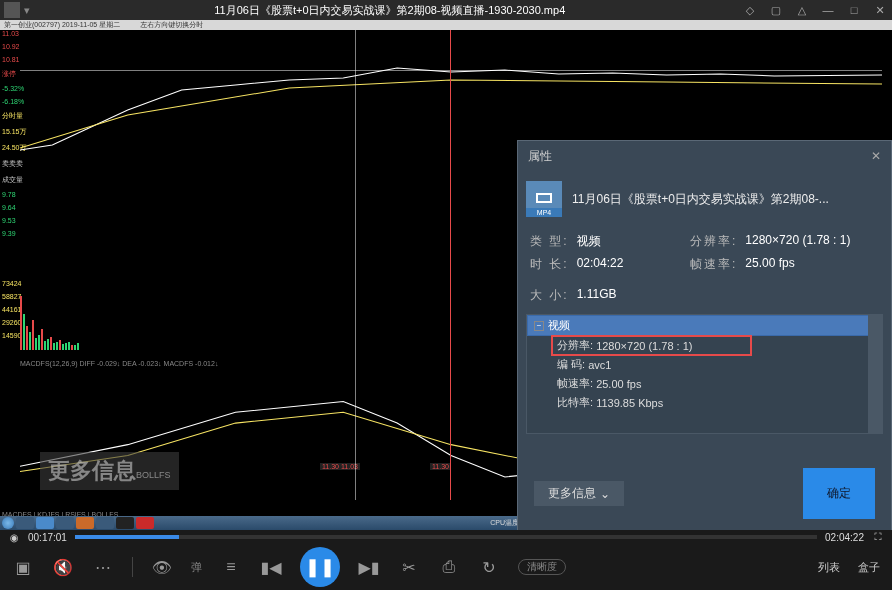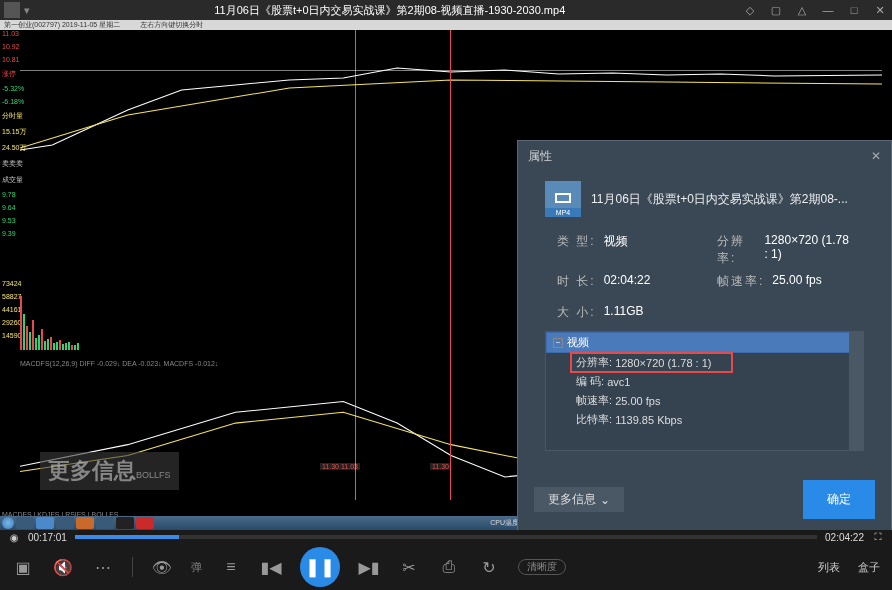--- a/index.html
+++ b/index.html
@@ -33,42 +33,42 @@
 .vol-bars{position:absolute;bottom:0;left:20px;right:10px;height:60px;display:flex;align-items:flex-end;gap:1px}
 .vb{width:2px;background:#2ed573}
 .vb.r{background:#e74a4a}
 .macd-curve{position:absolute;top:20px;left:20px;right:10px;height:100px}
 .crosshair-v{position:absolute;top:10px;left:355px;width:1px;height:470px;background:#fff;opacity:.5}
 .crosshair-h{position:absolute;top:50px;left:20px;right:10px;height:1px;background:#fff;opacity:.5}
 .red-line{position:absolute;top:10px;left:450px;width:1px;height:470px;background:#e74a4a}
 .prop-dialog{position:absolute;top:120px;right:0;width:375px;height:392px;background:#3a4856;border:1px solid #5a6876;font-size:12px;color:#d0d0d0}
 .prop-title{height:30px;display:flex;align-items:center;padding:0 10px;justify-content:space-between}
 .prop-close{cursor:pointer;color:#aaa}
-.prop-body{padding:10px 27px}
+.prop-body{padding:10px 8px}
 .file-row{display:flex;align-items:center;gap:10px;margin-bottom:16px}
 .file-icon{width:36px;height:36px;background:#5a8ab8;display:flex;flex-direction:column;align-items:center;justify-content:center;font-size:7px;color:#fff;position:relative}
 .file-icon-top{width:16px;height:10px;border:2px solid #fff;margin-bottom:2px}
 .file-badge{position:absolute;bottom:0;left:0;right:0;background:#3a7ab8;font-size:7px;text-align:center;padding:1px}
 .file-name{flex:1;font-size:12px;color:#eee}
-.meta-row{display:flex;margin:6px 12px;font-size:12px}
+.meta-row{display:flex;margin:6px 4px;font-size:12px}
 .meta-l{width:160px;display:flex}
 .meta-r{flex:1;display:flex}
 .meta-k{color:#bbb;margin-right:8px;letter-spacing:2px}
 .meta-v{color:#fff}
 .tree-box{margin-top:10px;border:1px solid #4a5866;height:120px;background:#354350;overflow:auto;position:relative}
 .tree-scroll{position:absolute;right:0;top:0;bottom:0;width:14px;background:#4a5866}
 .tree-item{padding:2px 6px;font-size:11px;color:#ddd;display:flex;align-items:center}
 .tree-hdr{background:#4a7aba;border:1px solid #3a6aaa;color:#fff}
 .tree-exp{width:10px;height:10px;border:1px solid #888;margin-right:4px;font-size:8px;text-align:center;line-height:8px}
 .tree-sub{padding-left:30px}
 .tree-sel{position:relative}
 .tree-sel::before{content:"";position:absolute;left:24px;top:-1px;right:130px;bottom:-1px;border:2px solid #e74a4a}
 .prop-footer{position:absolute;bottom:12px;left:16px;right:16px;display:flex;justify-content:space-between;align-items:center}
 .more-btn{background:#4a5866;padding:4px 14px;font-size:12px;color:#ddd;cursor:pointer;display:flex;align-items:center;gap:4px}
-.ok-btn{background:#2a8ae8;padding:11px 24px;font-size:12px;color:#ffffff;cursor:pointer}
+.ok-btn{background:#2a8ae8;padding:17px 24px;font-size:12px;color:#0f172a;cursor:pointer}
 .progress-bar{position:absolute;top:530px;left:0;right:0;height:14px;background:#1a1a1a;display:flex;align-items:center;padding:0 8px;gap:8px;font-size:10px;color:#ddd}
 .prog-track{flex:1;height:4px;background:#333;position:relative}
 .prog-fill{position:absolute;left:0;top:0;bottom:0;width:14%;background:#3a8ae8}
 .prog-btn{width:12px;height:12px;color:#ccc;cursor:pointer;display:flex;align-items:center;justify-content:center}
 .controls{position:absolute;top:544px;left:0;right:0;height:46px;background:#1a1a1a;display:flex;align-items:center;padding:0 12px;gap:18px}
 .ctrl-btn{width:22px;height:22px;color:#999;cursor:pointer;display:flex;align-items:center;justify-content:center;font-size:16px}
 .ctrl-big{width:40px;height:40px;border-radius:50%;background:#2a8ae8;color:#fff;font-size:18px}
 .ctrl-sep{width:1px;height:20px;background:#444}
 .ctrl-txt{font-size:11px;color:#888;cursor:pointer}
 .ctrl-right{margin-left:auto;display:flex;gap:18px}

